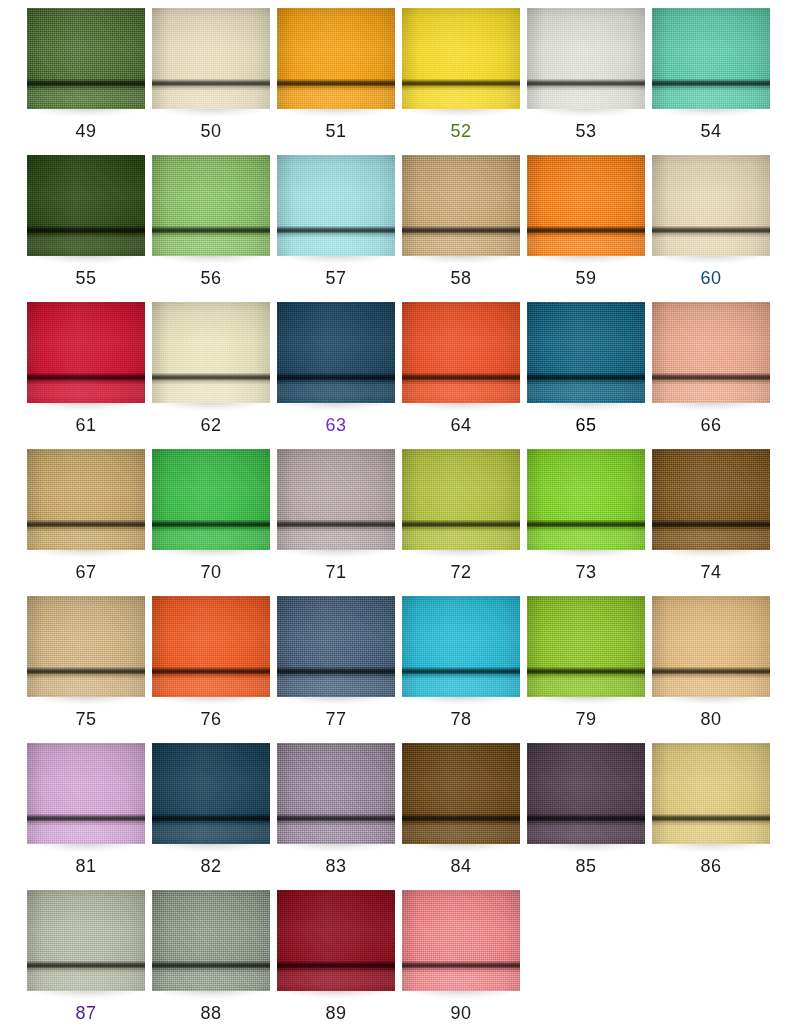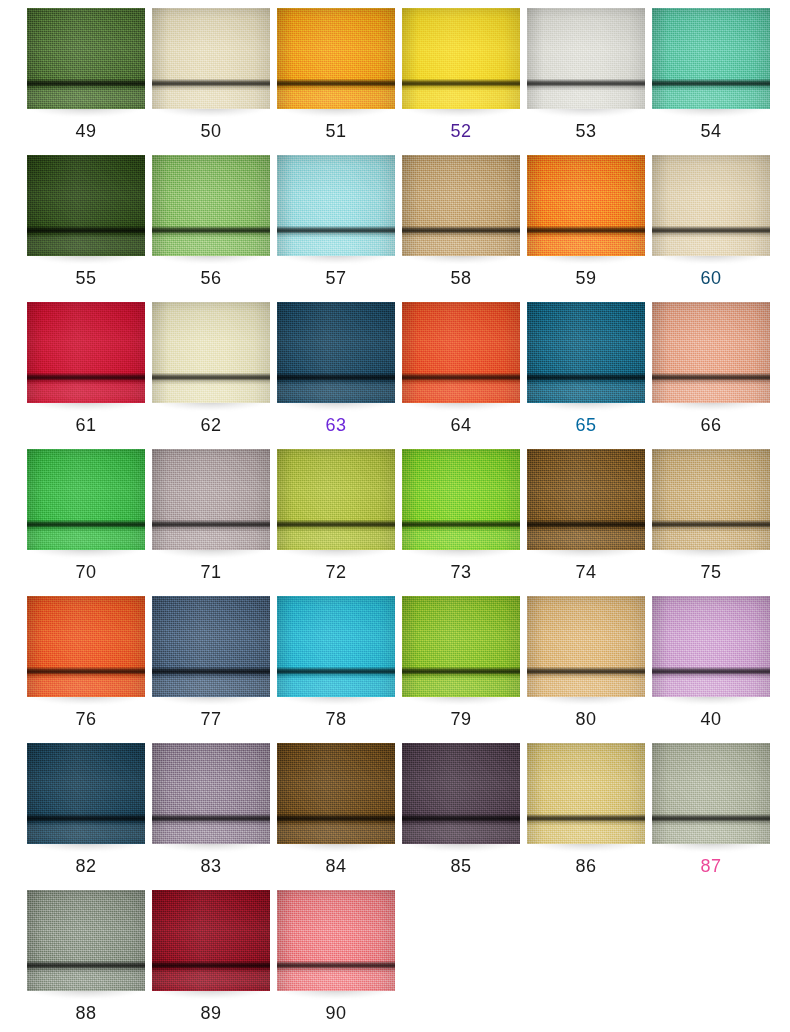--- a/index.html
+++ b/index.html
@@ -158,21 +158,21 @@
       <div class="swatch-label" style="color: rgb(26, 26, 26);">51</div>
     </div>
     <div class="swatch-cell">
       <div class="swatch-chip-wrap">
         <div class="swatch-chip" style="background-color: rgb(245, 218, 42);">
           <div class="weave"></div>
           <div class="roll"></div>
           <div class="shade"></div>
         </div>
       </div>
-      <div class="swatch-label" style="color: #4c1d95;">52</div>
+      <div class="swatch-label" style="color: #4d7c0f;">52</div>
     </div>
     <div class="swatch-cell">
       <div class="swatch-chip-wrap">
         <div class="swatch-chip" style="background-color: rgb(223, 223, 216);">
           <div class="weave"></div>
           <div class="roll"></div>
           <div class="shade"></div>
         </div>
       </div>
       <div class="swatch-label" style="color: rgb(26, 26, 26);">53</div>
@@ -288,34 +288,44 @@
       <div class="swatch-label" style="color: rgb(26, 26, 26);">64</div>
     </div>
     <div class="swatch-cell">
       <div class="swatch-chip-wrap">
         <div class="swatch-chip" style="background-color: rgb(21, 99, 127);">
           <div class="weave"></div>
           <div class="roll"></div>
           <div class="shade"></div>
         </div>
       </div>
-      <div class="swatch-label" style="color: #0369a1;">65</div>
+      <div class="swatch-label" style="color: #000000;">65</div>
     </div>
     <div class="swatch-cell">
       <div class="swatch-chip-wrap">
         <div class="swatch-chip" style="background-color: rgb(233, 169, 142);">
           <div class="weave"></div>
           <div class="roll"></div>
           <div class="shade"></div>
         </div>
       </div>
       <div class="swatch-label" style="color: rgb(26, 26, 26);">66</div>
     </div>
     <div class="swatch-cell">
       <div class="swatch-chip-wrap">
+        <div class="swatch-chip" style="background-color: rgb(198, 167, 106);">
+          <div class="weave"></div>
+          <div class="roll"></div>
+          <div class="shade"></div>
+        </div>
+      </div>
+      <div class="swatch-label" style="color: rgb(26, 26, 26);">67</div>
+    </div>
+    <div class="swatch-cell">
+      <div class="swatch-chip-wrap">
         <div class="swatch-chip" style="background-color: rgb(60, 187, 72);">
           <div class="weave"></div>
           <div class="roll"></div>
           <div class="shade"></div>
         </div>
       </div>
       <div class="swatch-label" style="color: rgb(26, 26, 26);">70</div>
     </div>
     <div class="swatch-cell">
       <div class="swatch-chip-wrap">
@@ -418,21 +428,21 @@
       <div class="swatch-label" style="color: rgb(26, 26, 26);">80</div>
     </div>
     <div class="swatch-cell">
       <div class="swatch-chip-wrap">
         <div class="swatch-chip" style="background-color: rgb(210, 167, 212);">
           <div class="weave"></div>
           <div class="roll"></div>
           <div class="shade"></div>
         </div>
       </div>
-      <div class="swatch-label" style="color: rgb(26, 26, 26);">40</div>
+      <div class="swatch-label" style="color: rgb(26, 26, 26);">81</div>
     </div>
     <div class="swatch-cell">
       <div class="swatch-chip-wrap">
         <div class="swatch-chip" style="background-color: rgb(28, 66, 87);">
           <div class="weave"></div>
           <div class="roll"></div>
           <div class="shade"></div>
         </div>
       </div>
       <div class="swatch-label" style="color: rgb(26, 26, 26);">82</div>
@@ -478,21 +488,21 @@
       <div class="swatch-label" style="color: rgb(26, 26, 26);">86</div>
     </div>
     <div class="swatch-cell">
       <div class="swatch-chip-wrap">
         <div class="swatch-chip" style="background-color: rgb(180, 185, 165);">
           <div class="weave"></div>
           <div class="roll"></div>
           <div class="shade"></div>
         </div>
       </div>
-      <div class="swatch-label" style="color: #ec4899;">87</div>
+      <div class="swatch-label" style="color: #4c1d95;">87</div>
     </div>
     <div class="swatch-cell">
       <div class="swatch-chip-wrap">
         <div class="swatch-chip" style="background-color: rgb(143, 153, 139);">
           <div class="weave"></div>
           <div class="roll"></div>
           <div class="shade"></div>
         </div>
       </div>
       <div class="swatch-label" style="color: rgb(26, 26, 26);">88</div>

